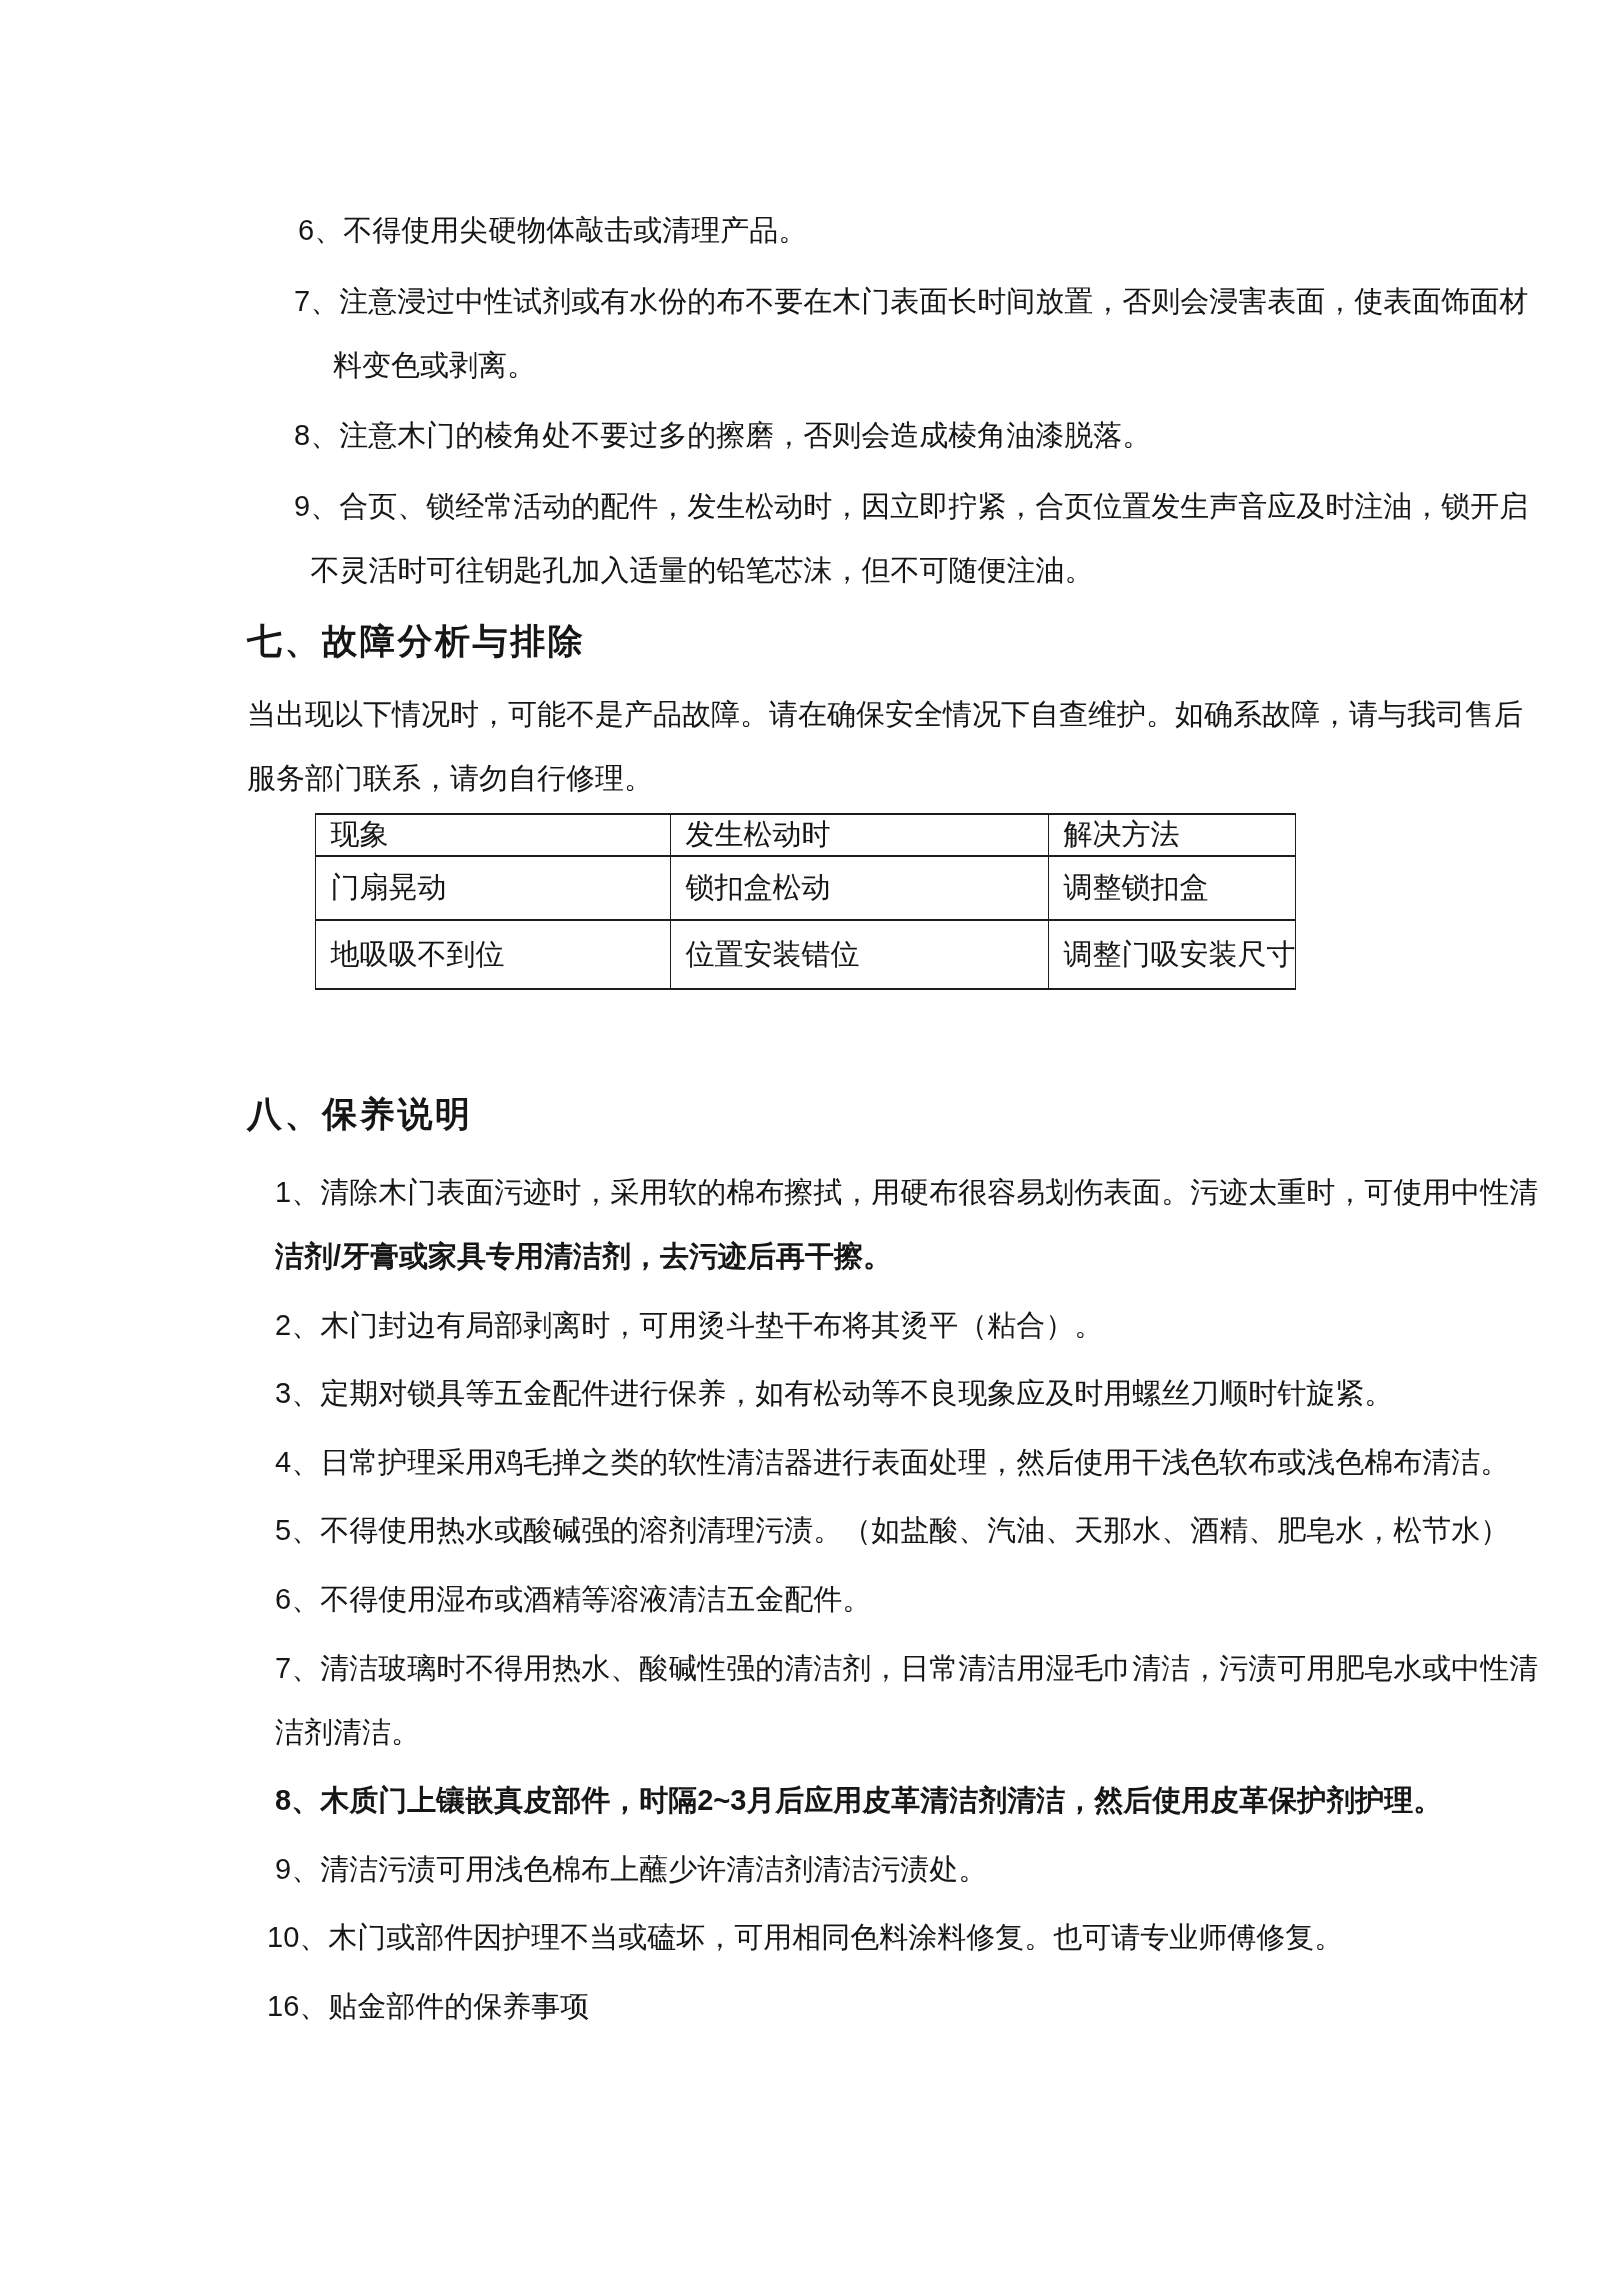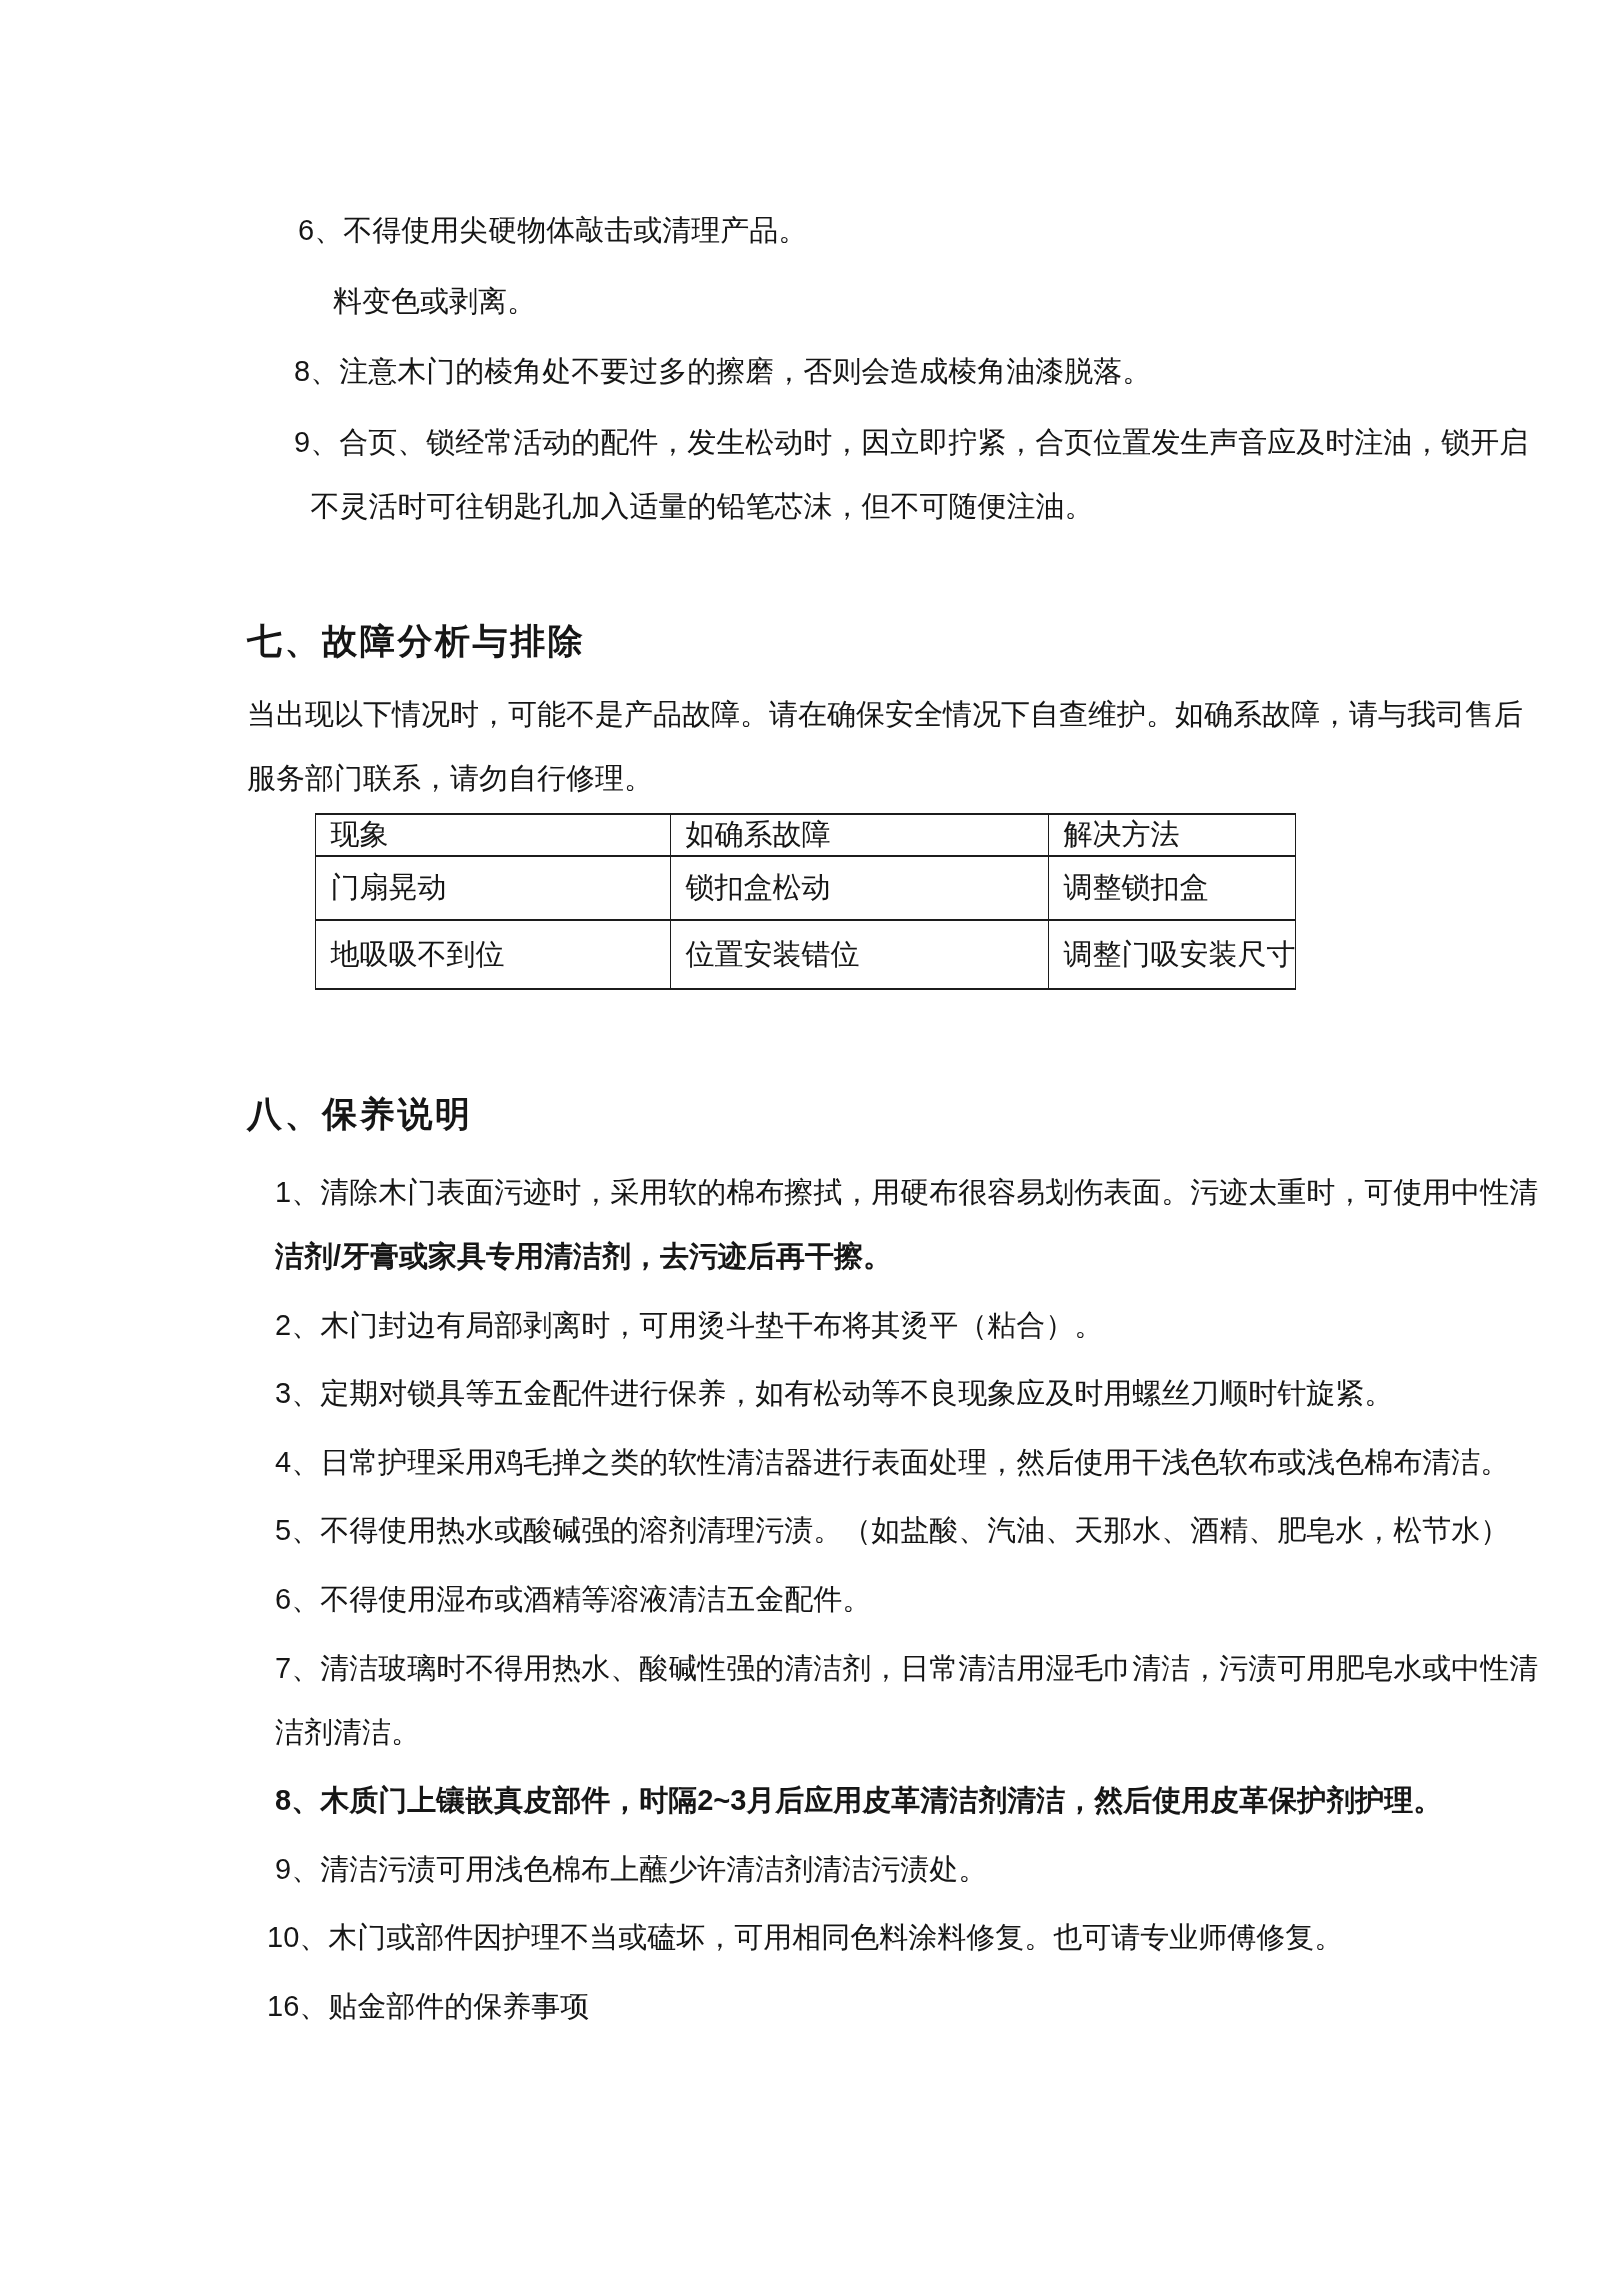--- a/index.html
+++ b/index.html
@@ -64,20 +64,21 @@
 </head>
 <body>
 
 <div class="page">
 
   <div class="abs toplist">
       <div class="list-item">
         <div class="line" style="margin-left: 4px;">6、不得使用尖硬物体敲击或清理产品。</div>
       </div>
       <div class="list-item">
+        <div class="line" style="margin-left: 0px;">7、注意浸过中性试剂或有水份的布不要在木门表面长时间放置，否则会浸害表面，使表面饰面材</div>
         <div class="line" style="margin-left: 39px;">料变色或剥离。</div>
       </div>
       <div class="list-item">
         <div class="line" style="margin-left: 0px;">8、注意木门的棱角处不要过多的擦磨，否则会造成棱角油漆脱落。</div>
       </div>
       <div class="list-item">
         <div class="line" style="margin-left: 0px;">9、合页、锁经常活动的配件，发生松动时，因立即拧紧，合页位置发生声音应及时注油，锁开启</div>
         <div class="line" style="margin-left: 16.4px;">不灵活时可往钥匙孔加入适量的铅笔芯沫，但不可随便注油。</div>
       </div>
     </div>
@@ -91,21 +92,21 @@
 
   <table class="fault-table">
     <colgroup>
       <col class="col-0">
         <col class="col-1">
         <col class="col-2">
     </colgroup>
     <thead>
         <tr class="row-h0">
           <th>现象</th>
-          <th>如确系故障</th>
+          <th>发生松动时</th>
           <th>解决方法</th>
         </tr>
       </thead>
     <tbody>
         <tr class="row-h1">
           <td>门扇晃动</td>
           <td>锁扣盒松动</td>
           <td>调整锁扣盒</td>
         </tr>
         <tr class="row-h3">

